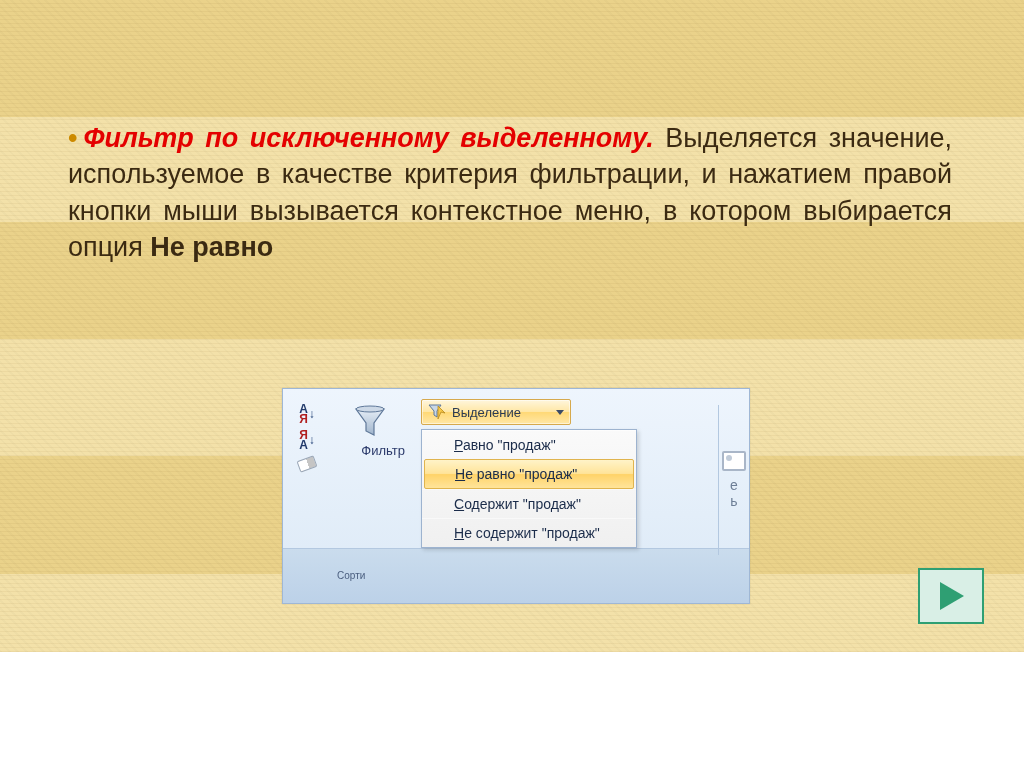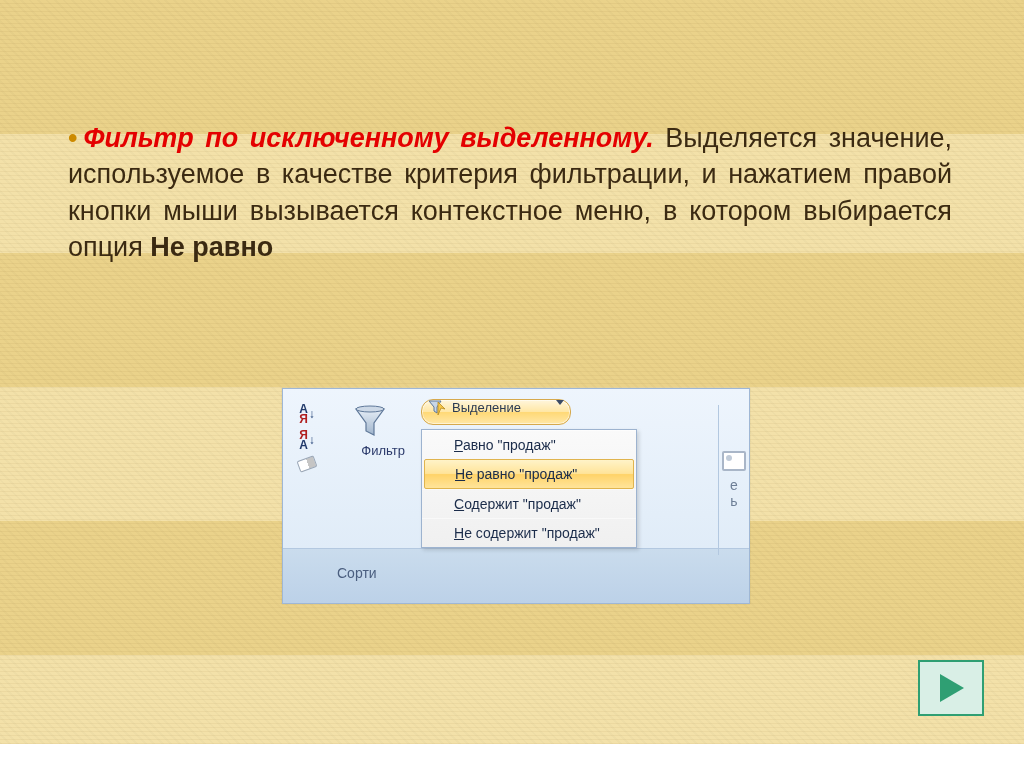--- a/index.html
+++ b/index.html
@@ -5,21 +5,21 @@
   html, body {
     margin: 0;
     padding: 0;
     width: 1024px;
     height: 768px;
     overflow: hidden;
     font-family: Arial, sans-serif;
   }
   .slide {
     width: 1024px;
-    height: 744px;
+    height: 652px;
     position: relative;
     box-sizing: border-box;
     background:
       repeating-linear-gradient(45deg, rgba(0,0,0,0.02) 0, rgba(0,0,0,0.02) 2px, transparent 2px, transparent 6px),
       repeating-linear-gradient(0deg, rgba(120,80,20,0.06) 0, rgba(120,80,20,0.06) 1px, transparent 1px, transparent 4px),
       linear-gradient(to bottom,
         #ead28a 0%, #ead28a 18%,
         #f3e1a9 18%, #f3e1a9 34%,
         #ead28a 34%, #ead28a 52%,
         #f3e1a9 52%, #f3e1a9 70%,
@@ -134,24 +134,25 @@
     text-align: right;
   }
 
   .selection-btn {
     position: absolute;
     left: 138px;
     top: 10px;
     width: 150px;
     height: 26px;
     border: 1px solid #d6a94d;
-    border-radius: 12px;
+    border-radius: 2px;
     background: linear-gradient(to bottom, #fff6dc 0%, #ffe7a6 48%, #ffd977 52%, #ffe7a6 100%);
     box-shadow: inset 0 0 0 1px rgba(255,255,255,0.5);
     display: flex;
+    align-items: center;
     box-sizing: border-box;
     padding: 0 6px 0 6px;
     color: #2b3a52;
   }
   .sel-icon {
     width: 18px; height: 16px;
     position: relative;
     margin-right: 6px;
   }
   .sel-icon svg { display:block; }
@@ -188,21 +189,21 @@
     margin: 0 2px;
     padding-left: 30px;
   }
   .und { text-decoration: underline; }
 
   .bottom-label {
     position: absolute;
     left: 54px;
     bottom: 22px;
     color: #4a5e7f;
-    font-size: 14px;
+    font-size: 10px;
   }
 
   .right-clip {
     position: absolute;
     right: 0;
     top: 16px;
     width: 30px;
     height: 150px;
     border-left: 1px solid #b3c8e0;
     display: flex;

